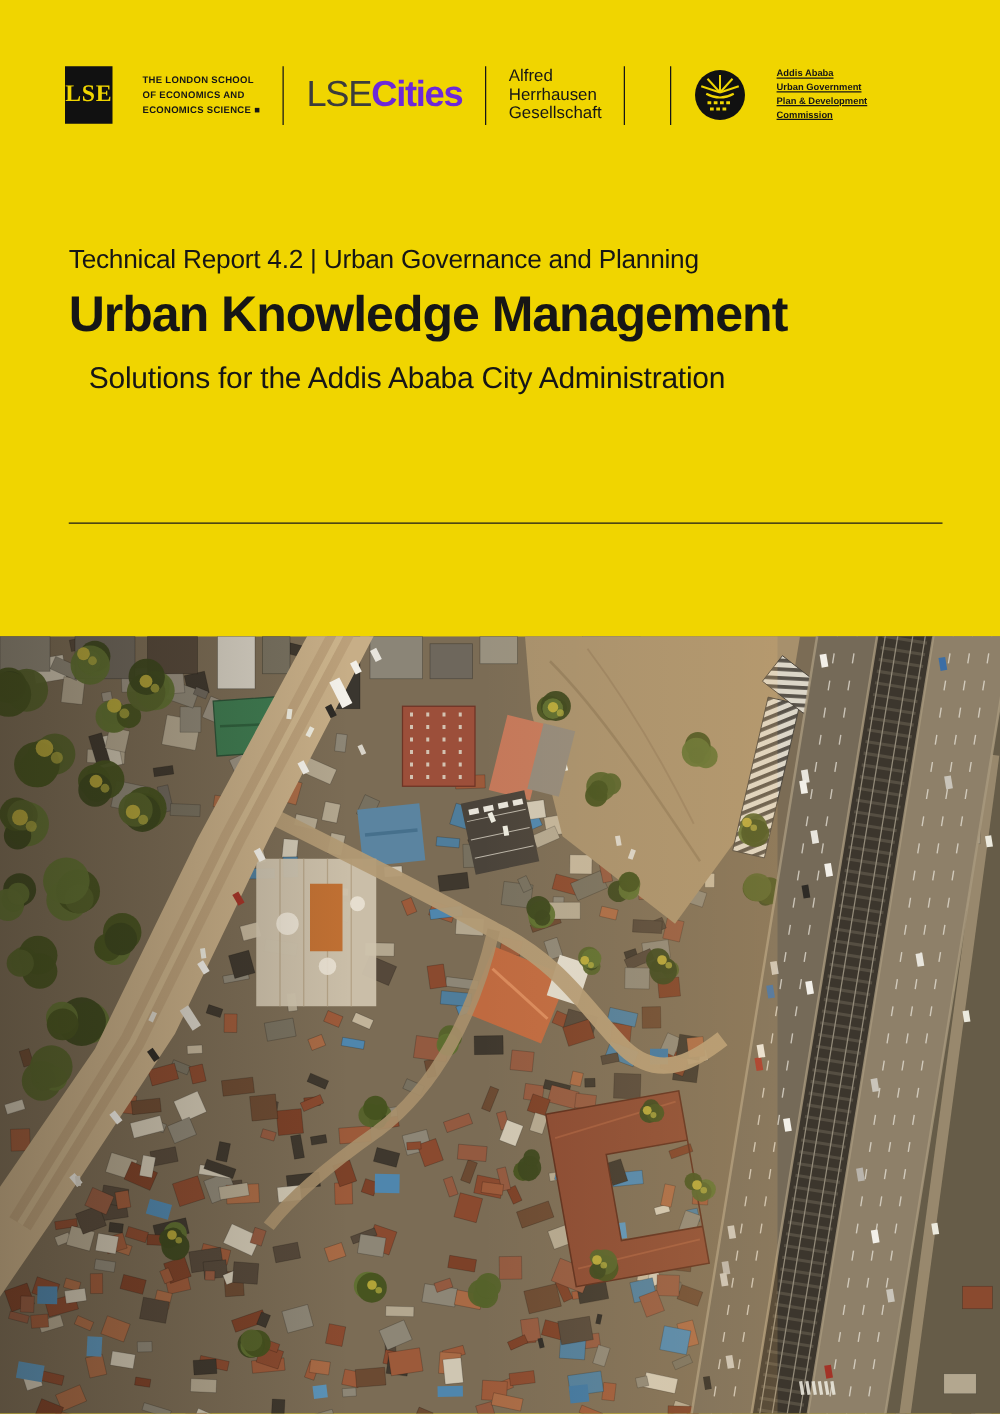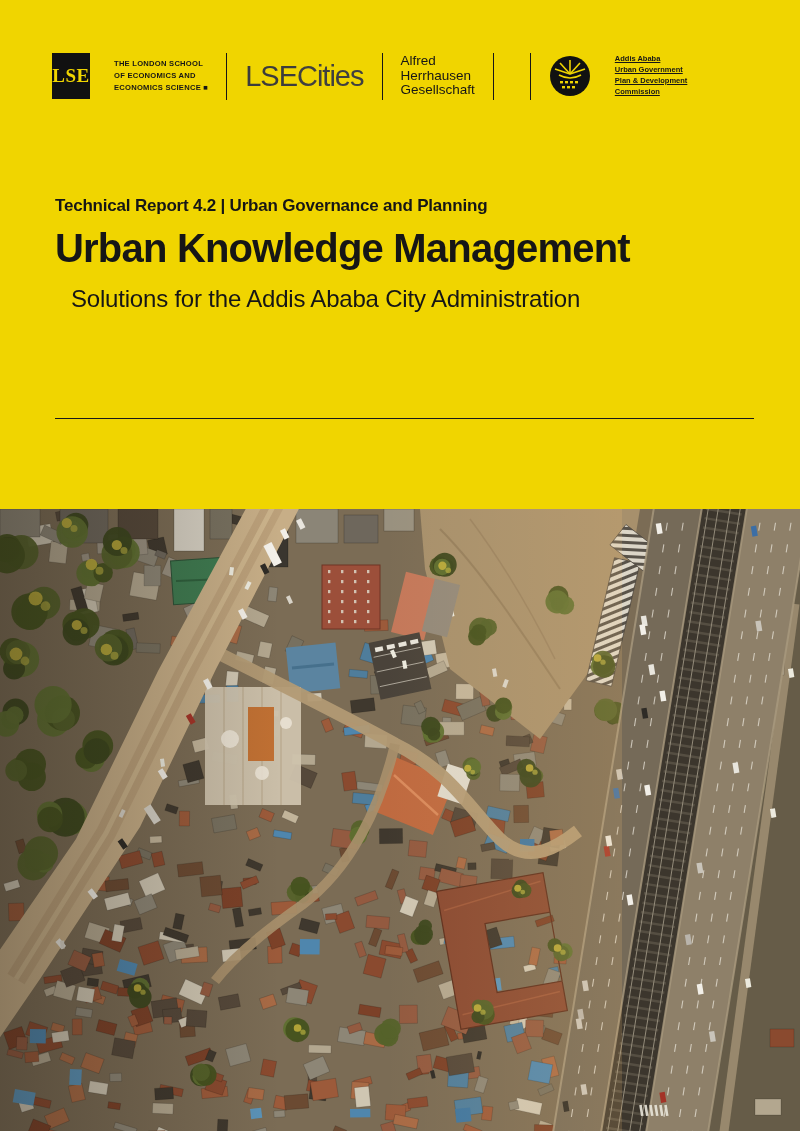--- a/index.html
+++ b/index.html
@@ -10,30 +10,30 @@
   }
   
   .logo-bar{position:absolute;left:52px;top:50px;height:52px;display:flex;align-items:center;}
   .logo-divider{width:1px;height:47px;background:#161616;margin:0 18px;flex:0 0 auto;}
   .lse-logo{display:flex;align-items:center;}
   .lse-square{width:38px;height:46px;background:#111;color:#F0D500;display:flex;align-items:center;justify-content:center;
     font-weight:700;font-size:19px;letter-spacing:.5px;font-family:"Liberation Serif",serif;}
   .lse-lines{margin-left:24px;font-size:7.6px;font-weight:700;line-height:1.55;letter-spacing:.25px;}
   .lsecities{font-size:29px;letter-spacing:-1px;white-space:nowrap;}
   .lsecities .thin{font-weight:400;color:#3c3c3c;}
-  .lsecities .bold{font-weight:400;color:#404040;}
+  .lsecities .bold{font-weight:700;color:#6d28d9;}
   .ahg-lines{font-size:13.5px;font-weight:500;line-height:1.1;}
   .giz-logo{display:flex;align-items:center;}
   .giz-word{font-size:35px;font-weight:700;letter-spacing:-1.5px;line-height:1;}
   .giz-lines{margin-left:8px;font-size:7px;font-weight:700;line-height:1.4;}
   .aapdc-logo{display:flex;align-items:center;}
   .aapdc-lines{margin-left:24px;font-size:7.5px;font-weight:700;line-height:1.45;text-decoration:underline;}
   
   .title-block{position:absolute;left:55px;top:196px;width:710px;}
-  .kicker{margin:0 0 12px;font-size:17px;font-weight:700;letter-spacing:-.2px;}
+  .kicker{margin:0 0 12px;font-size:21px;font-weight:400;letter-spacing:-.2px;}
   .main-title{margin:0 0 7px;font-size:40px;font-weight:800;letter-spacing:-.8px;line-height:1.02;}
   .subtitle{margin:16px;font-size:24px;font-weight:400;letter-spacing:-.2px;}
   .rule{position:absolute;left:55px;top:418px;width:699px;height:1px;background:#1a1a1a;}
   .footnote{position:absolute;left:55px;top:424px;margin:0;font-size:14.5px;font-weight:500;letter-spacing:.1px;}
   
   .photo{position:absolute;left:0;top:509px;width:800px;height:622px;margin:0;}
   .photo svg{display:block;}
 </style>
 </head>
 <body>

